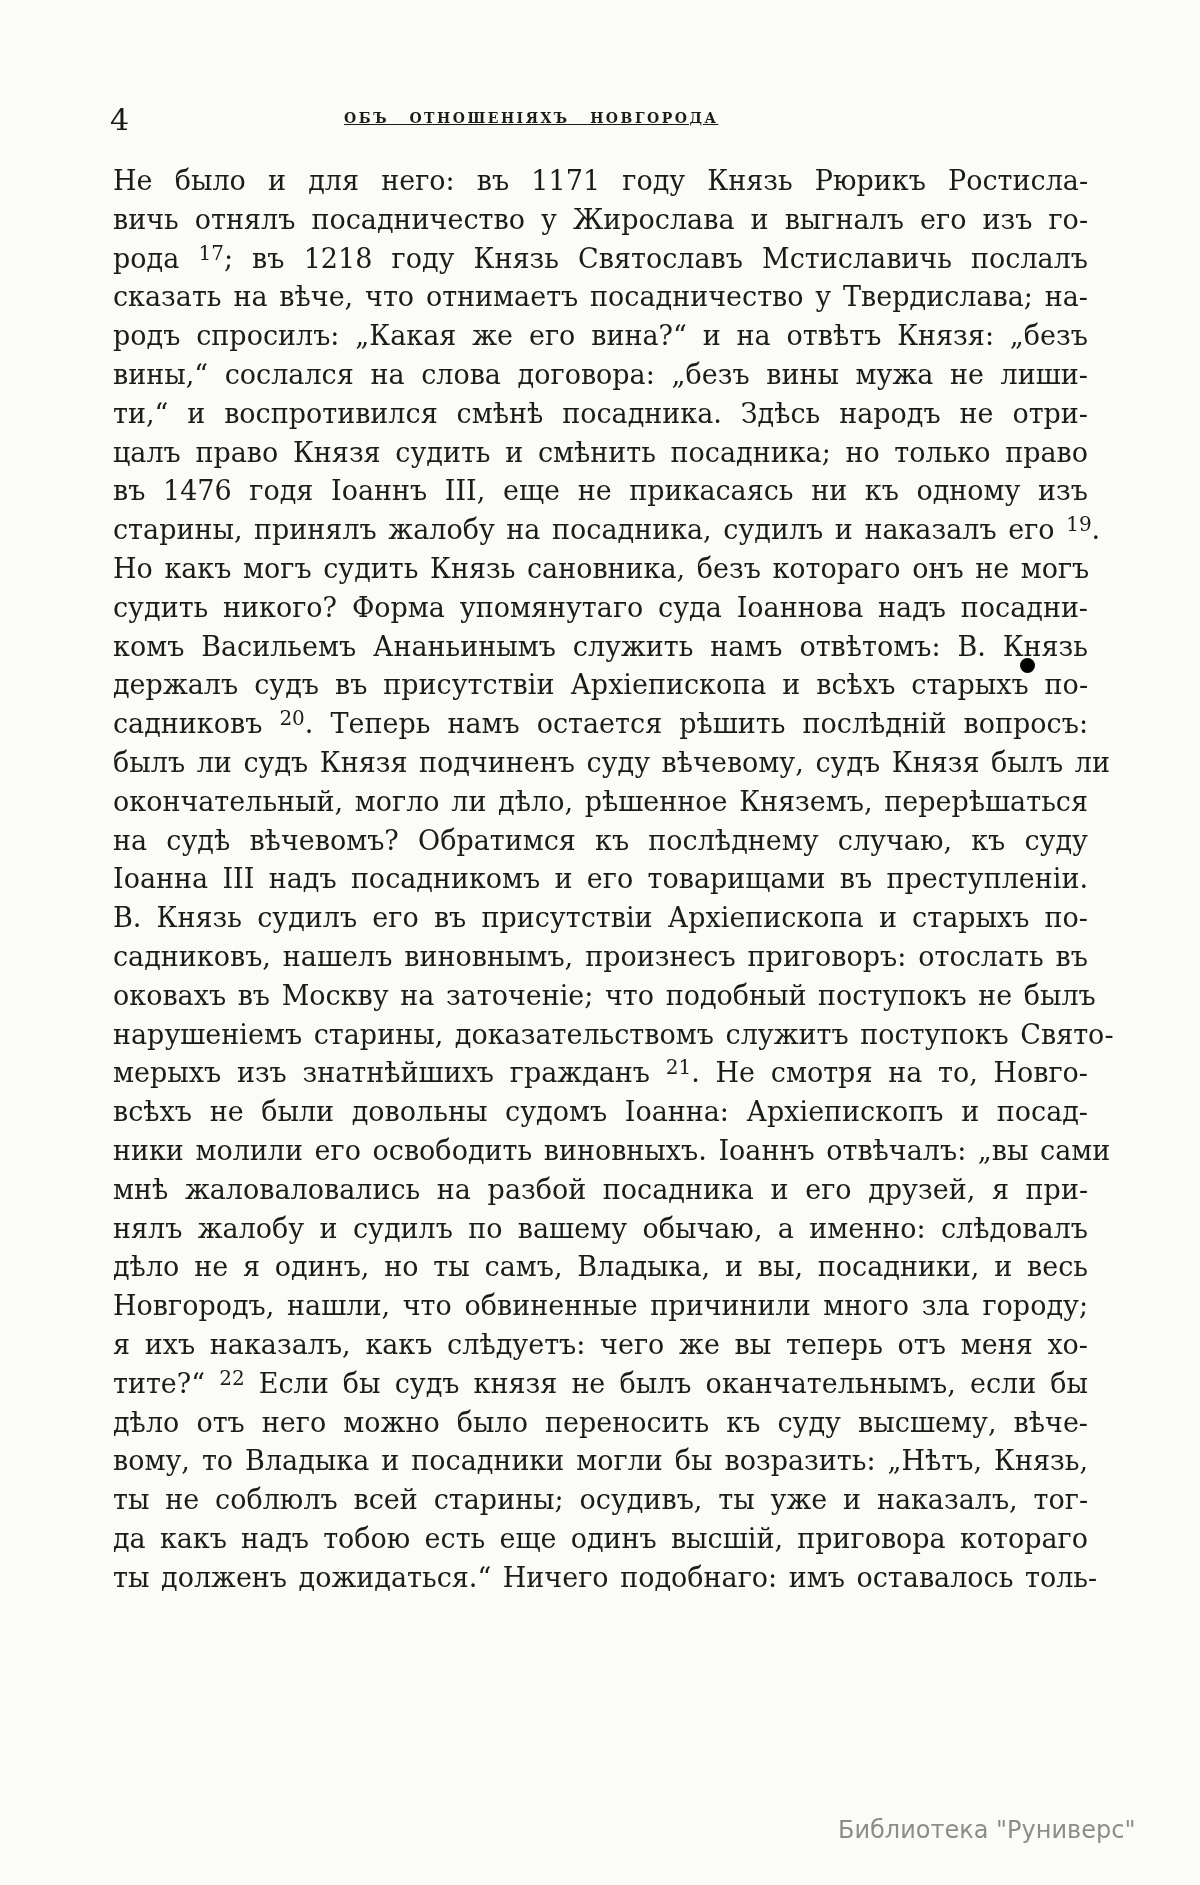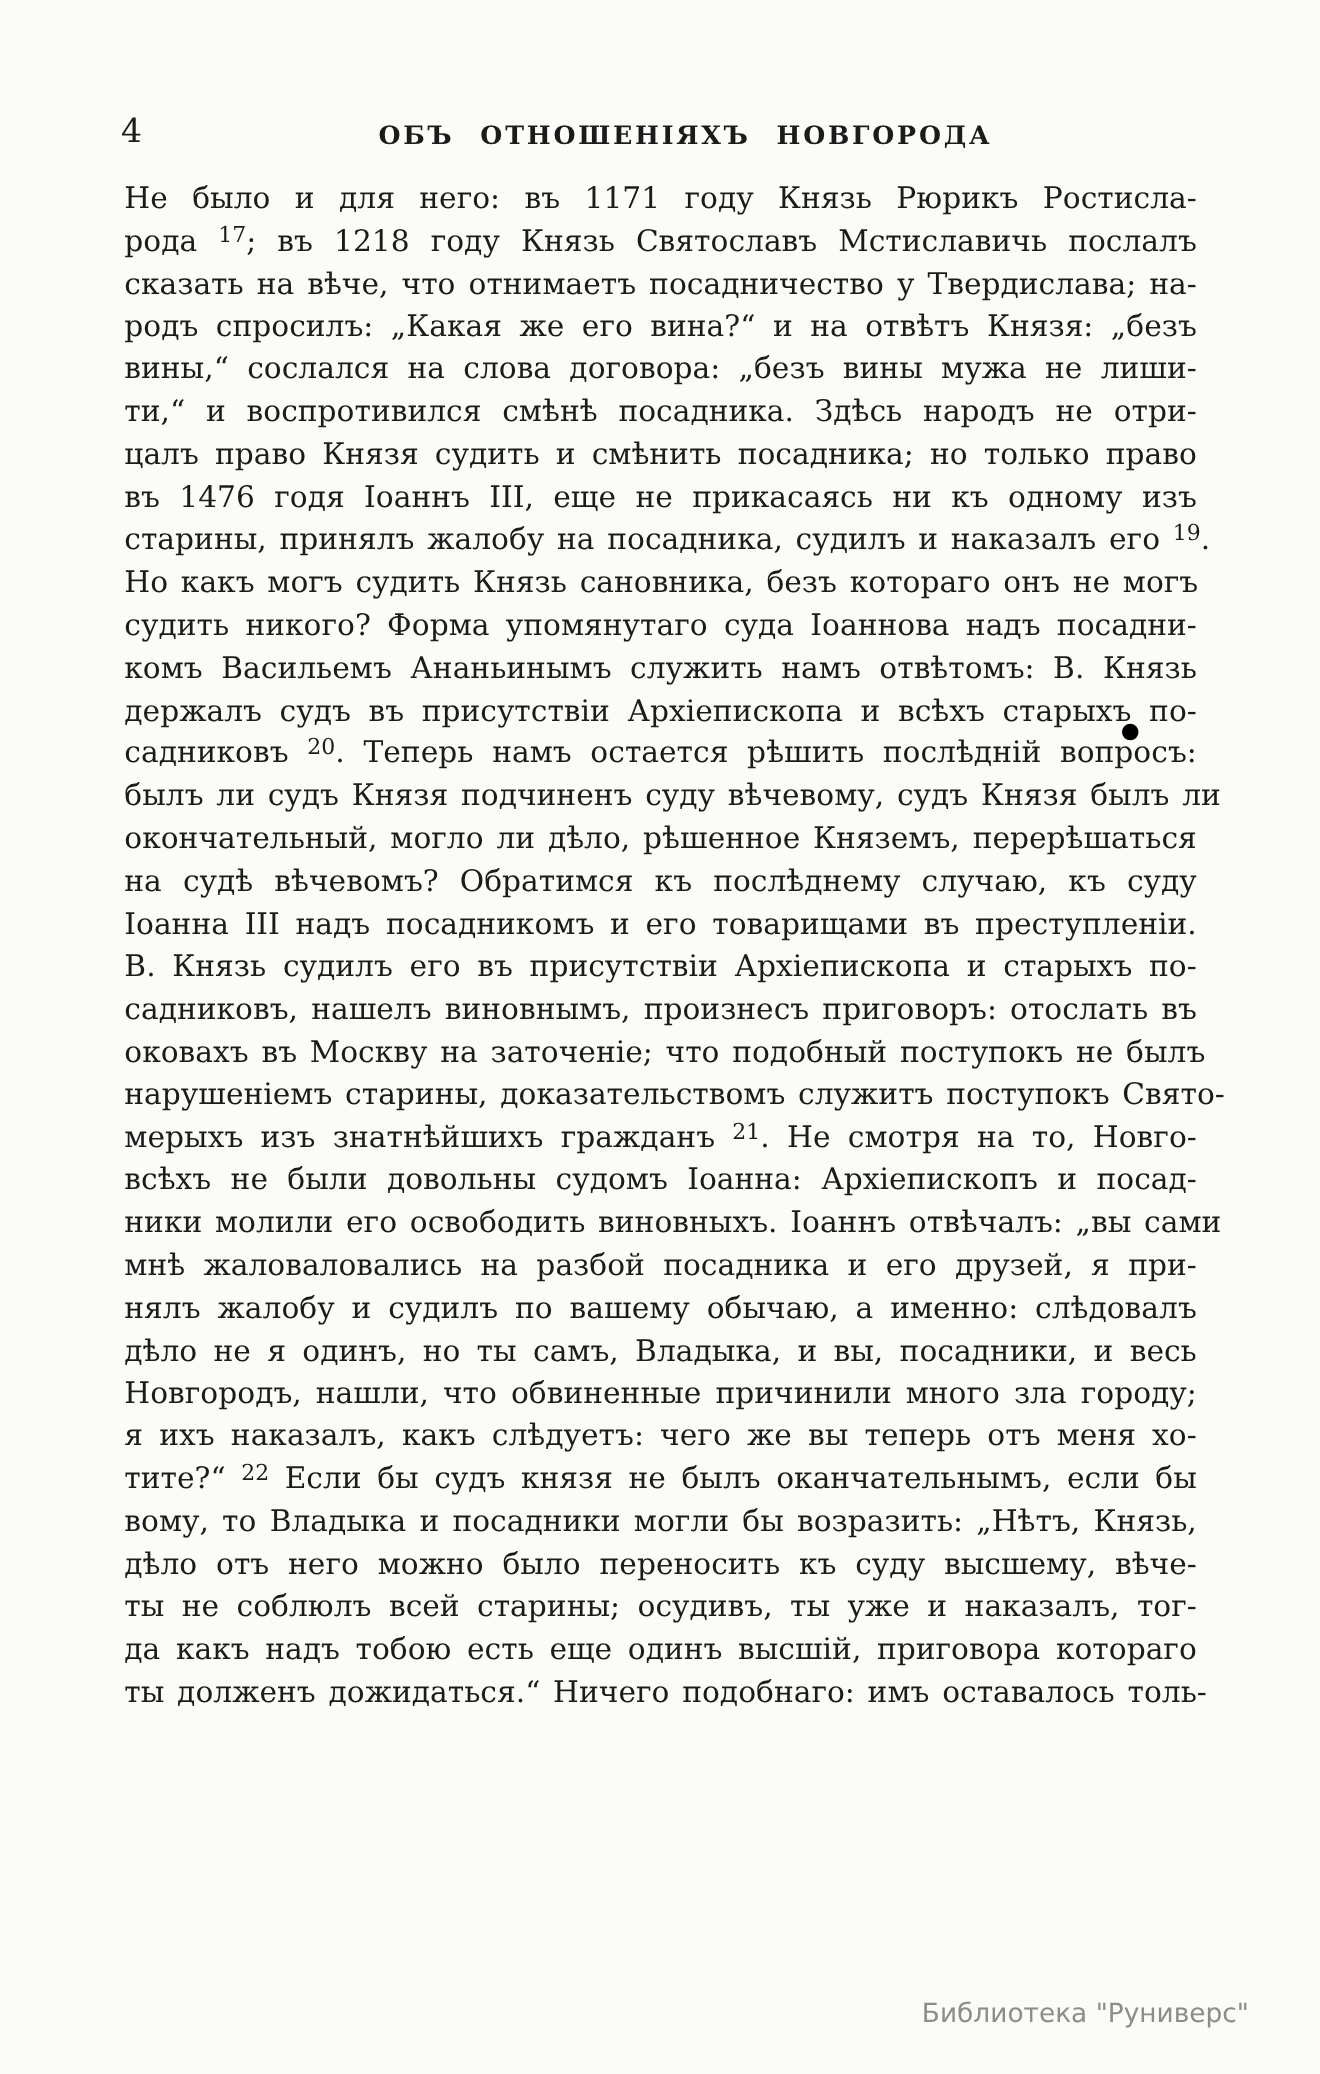--- a/index.html
+++ b/index.html
@@ -15,25 +15,26 @@
   .page-number {
     position: absolute;
     left: 110px;
     top: 102px;
     font-size: 30px;
   }
   .running-title {
     position: absolute;
     left: 344px;
     top: 110px;
-    font-size: 23px;
+    font-size: 14px;
     font-weight: 700;
     letter-spacing: 2.5px;
     word-spacing: 13px;
     white-space: nowrap;
+    text-decoration: underline;
   }
   .body-text {
     position: absolute;
     left: 113px;
     top: 162px;
     width: 975px;
     font-size: 27px;
     line-height: 38.8px;
     word-spacing: 3px;
   }
@@ -71,20 +72,21 @@
 </style>
 </head>
 <body>
 
 <div>
   <span class="page-number">4</span>
   <span class="running-title">ОБЪ ОТНОШЕНІЯХЪ НОВГОРОДА</span>
 
   <div class="body-text" id="body-text">
       <div class="line">Не было и для него: въ 1171 году Князь Рюрикъ Ростисла-</div>
+      <div class="line">вичь отнялъ посадничество у Жирослава и выгналъ его изъ го-</div>
       <div class="line">рода <sup class="fnref">17</sup>; въ 1218 году Князь Святославъ Мстиславичь послалъ</div>
       <div class="line">сказать на вѣче, что отнимаетъ посадничество у Твердислава; на-</div>
       <div class="line">родъ спросилъ: „Какая же его вина?“ и на отвѣтъ Князя: „безъ</div>
       <div class="line">вины,“ сослался на слова договора: „безъ вины мужа не лиши-</div>
       <div class="line">ти,“ и воспротивился смѣнѣ посадника. Здѣсь народъ не отри-</div>
       <div class="line">цалъ право Князя судить и смѣнить посадника; но только право</div>
       <div class="line">въ 1476 годя Іоаннъ III, еще не прикасаясь ни къ одному изъ</div>
       <div class="line">старины, принялъ жалобу на посадника, судилъ и наказалъ его <sup class="fnref">19</sup>.</div>
       <div class="line">Но какъ могъ судить Князь сановника, безъ котораго онъ не могъ</div>
       <div class="line">судить никого? Форма упомянутаго суда Іоаннова надъ посадни-</div>
@@ -101,22 +103,22 @@
       <div class="line">нарушеніемъ старины, доказательствомъ служитъ поступокъ Свято-</div>
       <div class="line">мерыхъ изъ знатнѣйшихъ гражданъ <sup class="fnref">21</sup>. Не смотря на то, Новго-</div>
       <div class="line">всѣхъ не были довольны судомъ Іоанна: Архіепископъ и посад-</div>
       <div class="line">ники молили его освободить виновныхъ. Іоаннъ отвѣчалъ: „вы сами</div>
       <div class="line">мнѣ жаловаловались на разбой посадника и его друзей, я при-</div>
       <div class="line">нялъ жалобу и судилъ по вашему обычаю, а именно: слѣдовалъ</div>
       <div class="line">дѣло не я одинъ, но ты самъ, Владыка, и вы, посадники, и весь</div>
       <div class="line">Новгородъ, нашли, что обвиненные причинили много зла городу;</div>
       <div class="line">я ихъ наказалъ, какъ слѣдуетъ: чего же вы теперь отъ меня хо-</div>
       <div class="line">тите?“ <sup class="fnref">22</sup> Если бы судъ князя не былъ оканчательнымъ, если бы</div>
+      <div class="line">дѣло отъ него можно было переносить къ суду высшему, вѣче-</div>
       <div class="line">вому, то Владыка и посадники могли бы возразить: „Нѣтъ, Князь,</div>
-      <div class="line">дѣло отъ него можно было переносить къ суду высшему, вѣче-</div>
       <div class="line">ты не соблюлъ всей старины; осудивъ, ты уже и наказалъ, тог-</div>
       <div class="line">да какъ надъ тобою есть еще одинъ высшій, приговора котораго</div>
       <div class="line">ты долженъ дожидаться.“ Ничего подобнаго: имъ оставалось толь-</div>
     </div>
 
   <div class="ink-dot"></div>
 
   <div class="watermark">Библиотека "Руниверс"</div>
 </div>
 

